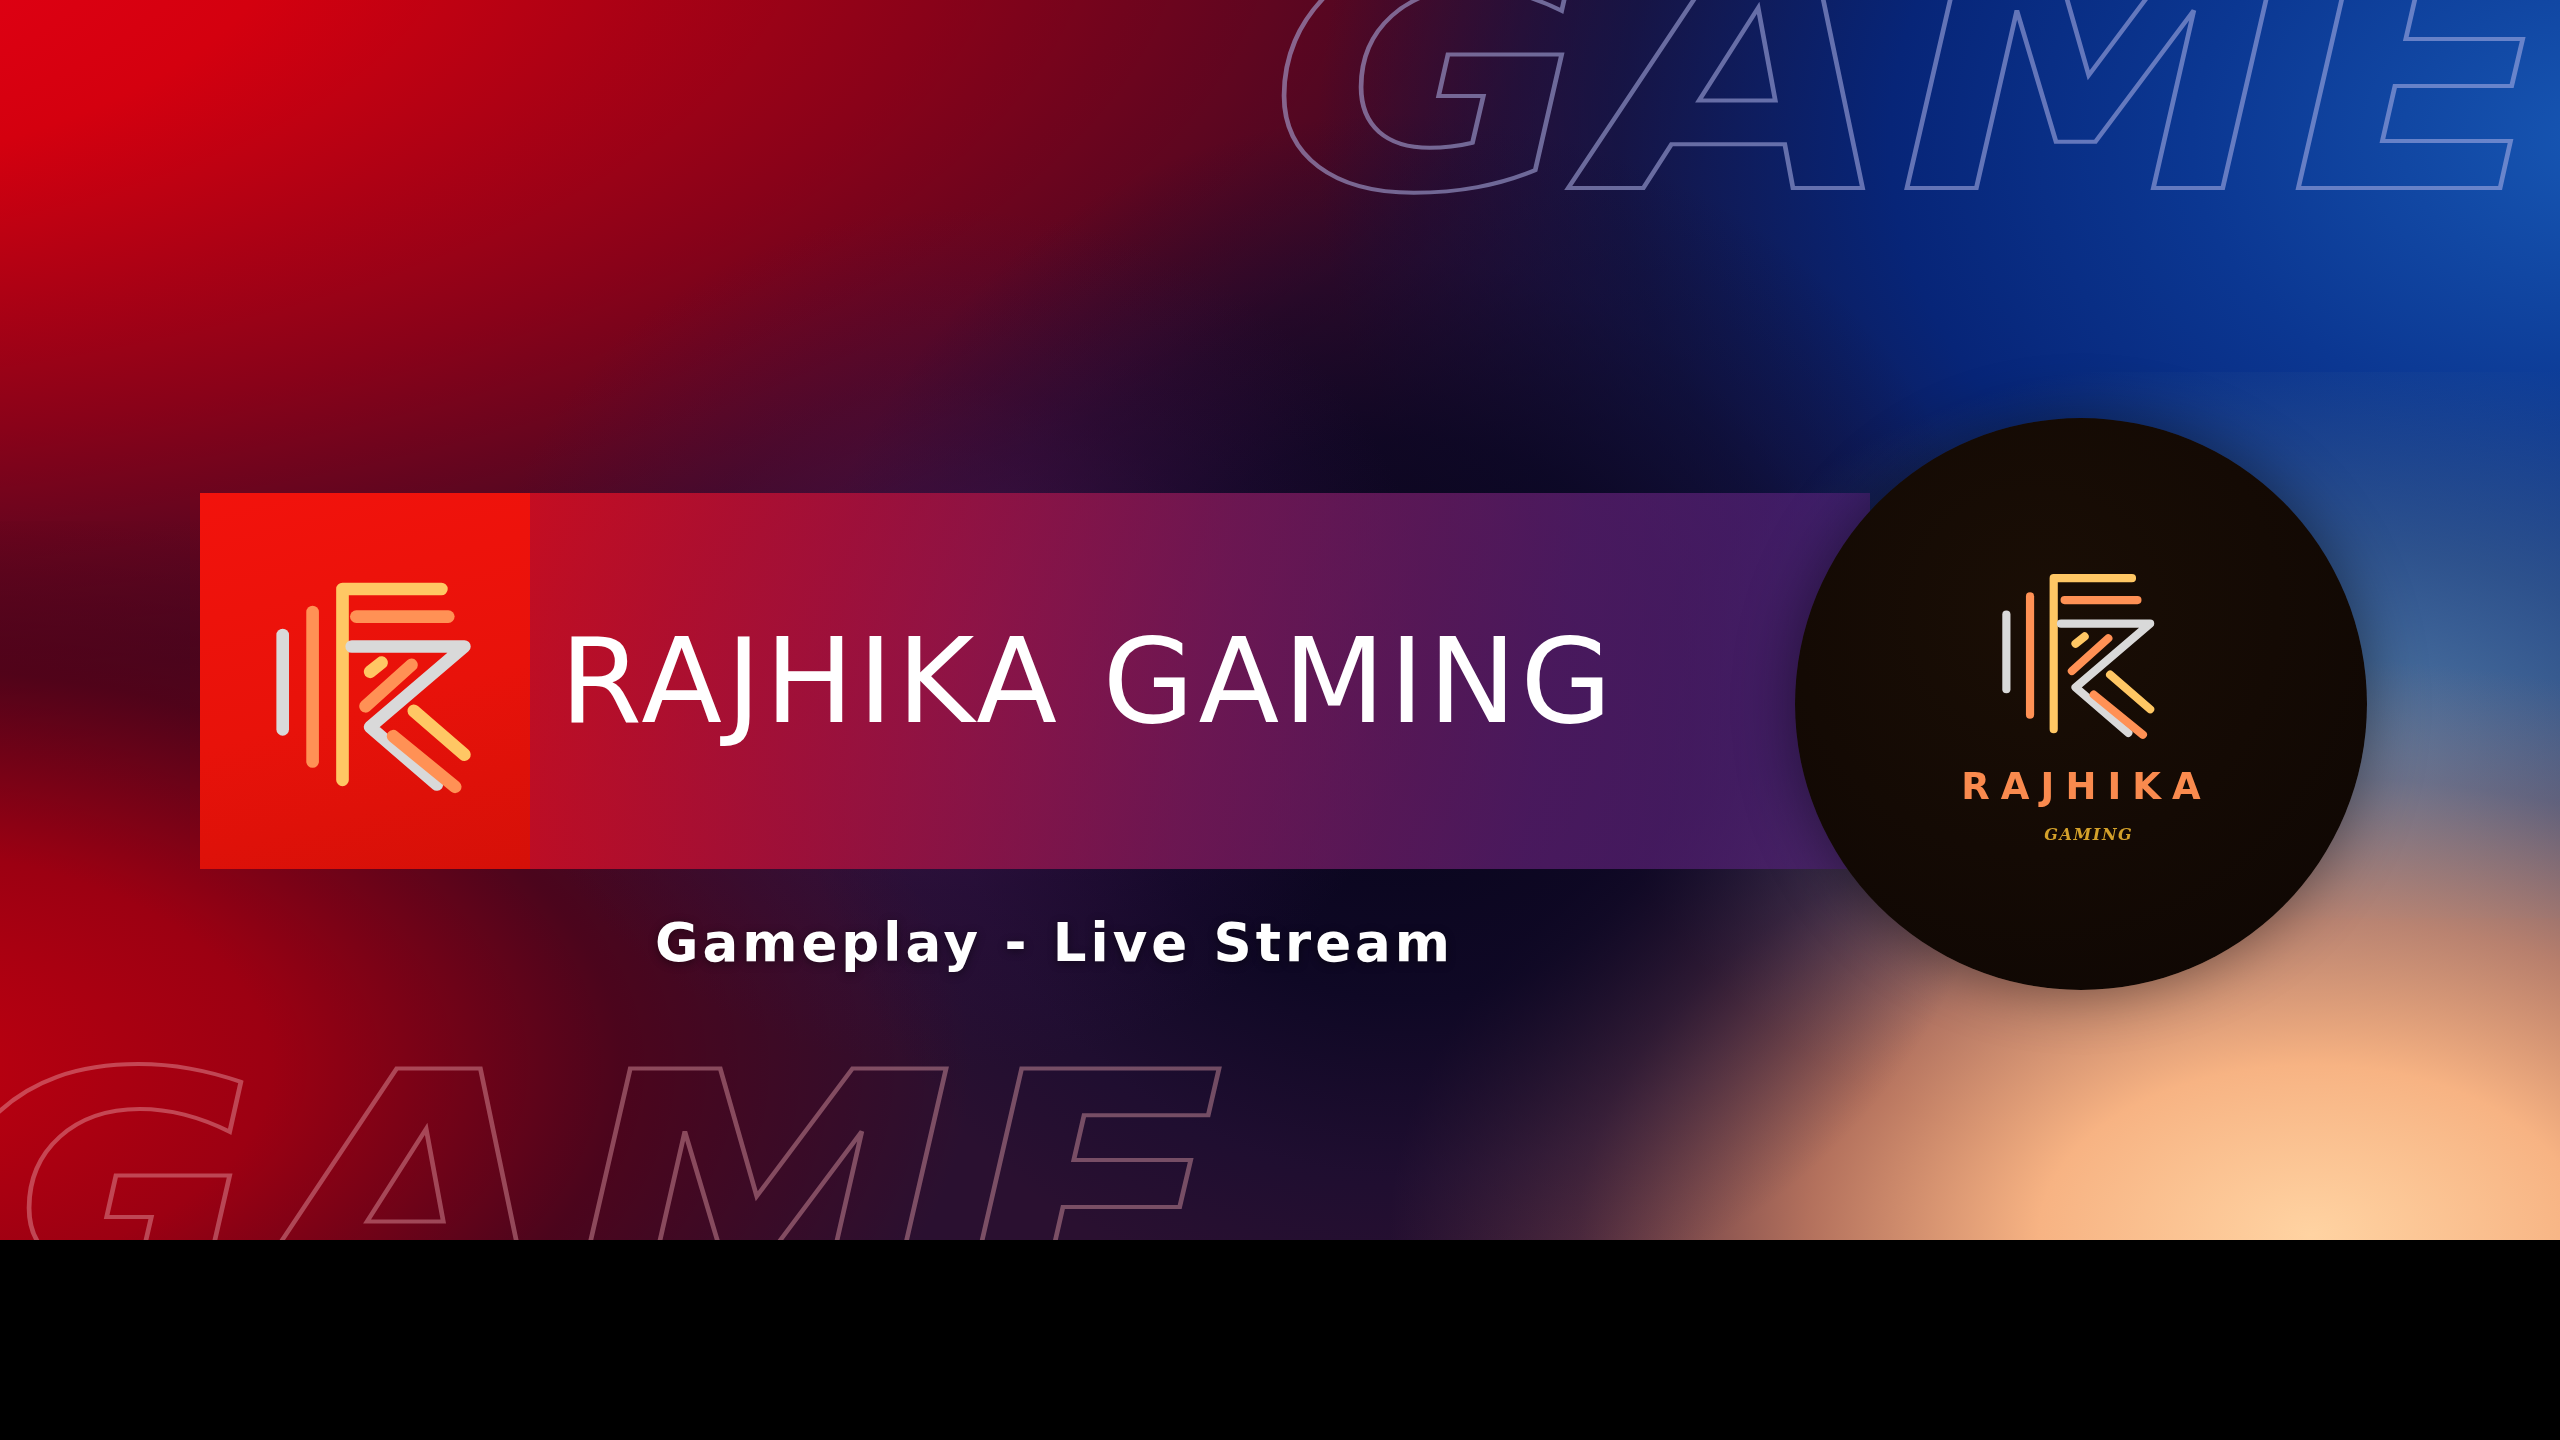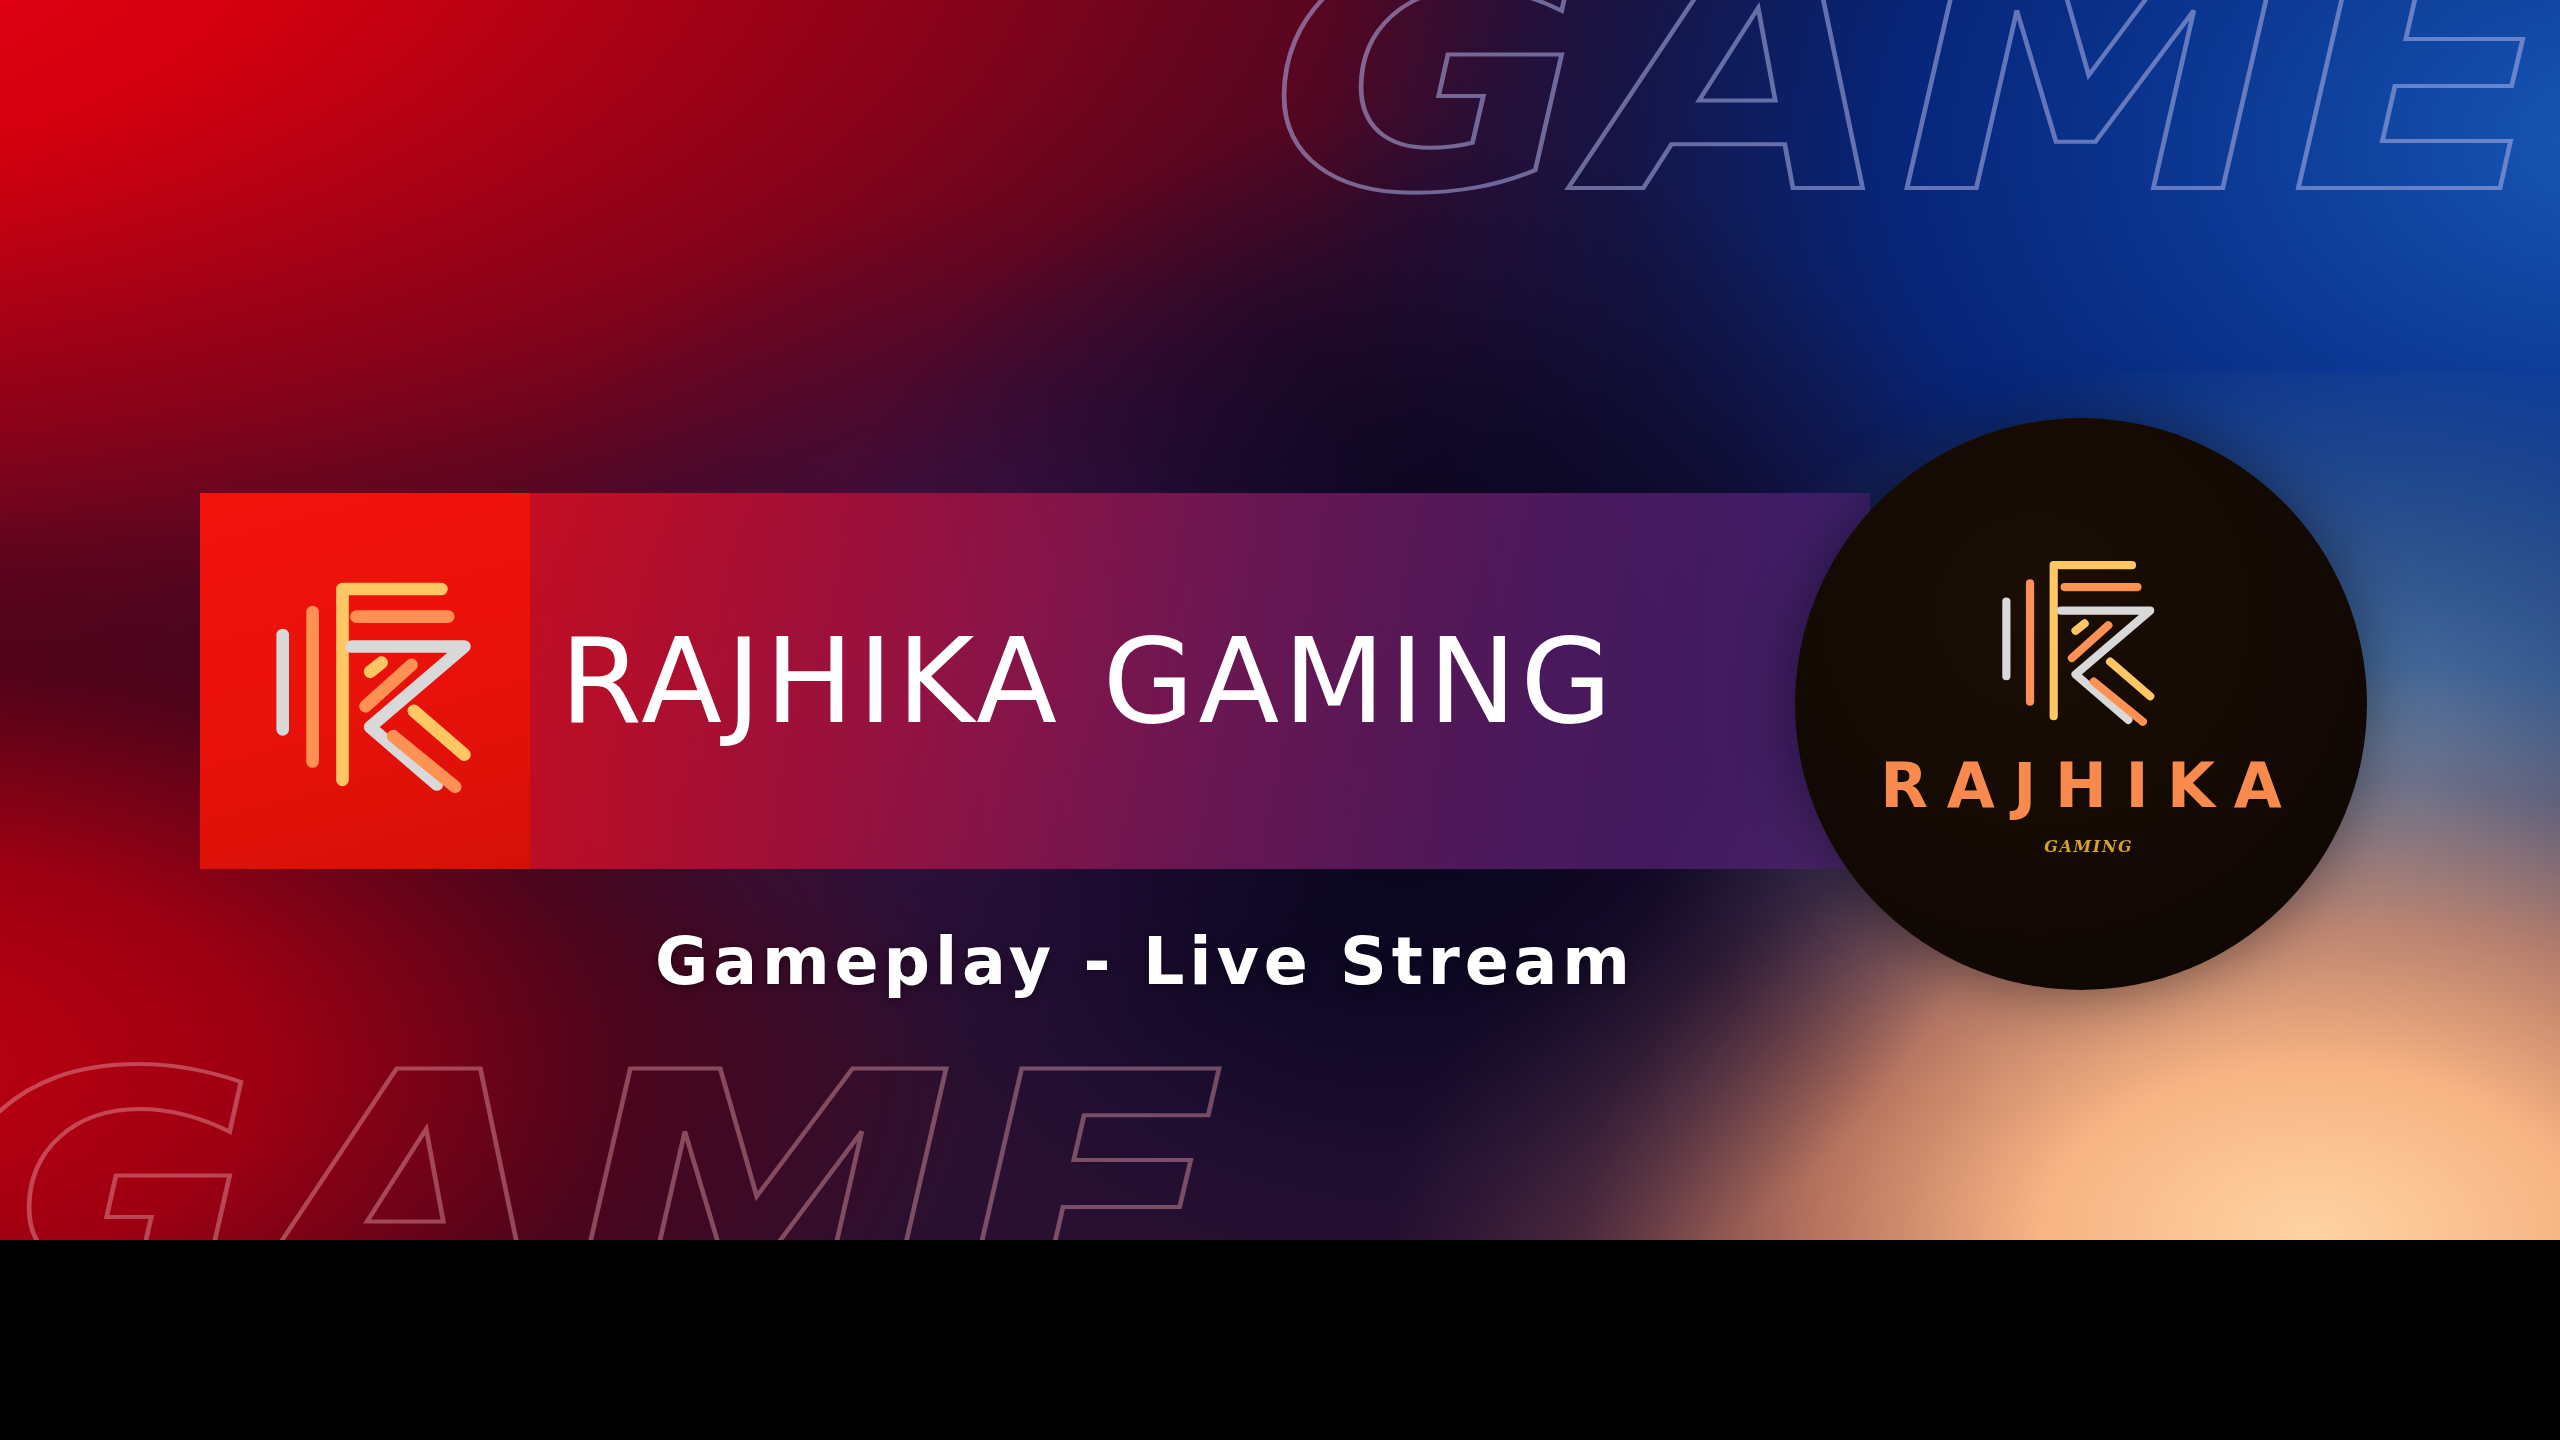--- a/index.html
+++ b/index.html
@@ -134,44 +134,43 @@
     white-space:nowrap;
     margin-left:18px;
     line-height:1;
   }
 
   
   .subtitle {
     position:absolute;
     left:655px; top:912px;
     color:#ffffff;
-    font-size:65px;
+    font-size:53px;
     font-weight:700;
     letter-spacing:0.075em;
     white-space:nowrap;
     text-shadow:0 2px 10px rgba(0,0,0,0.45);
-    margin-top:12px;
   }
 
   
   .badge {
     position:absolute;
     left:1795px; top:418px;
     width:572px; height:572px;
     border-radius:50%;
     background:radial-gradient(circle at 42% 34%, #1a0e05 0%, #140a04 48%, #0d0603 100%);
     display:flex; flex-direction:column;
     align-items:center; justify-content:center;
     box-shadow:0 0 60px rgba(0,0,0,0.45);
   }
   .badge-mark { width:182px; height:182px; display:block; margin-top:-6px; }
   .badge-name {
     margin-top:26px;
     color:#f98a4e;
-    font-size:62px;
+    font-size:37px;
     font-weight:700;
     letter-spacing:0.30em;
     text-indent:0.30em;
     line-height:1;
   }
   .badge-sub {
     margin-top:22px;
     color:#d4a12a;
     font-family:"DejaVu Serif", serif;
     font-style:italic;

